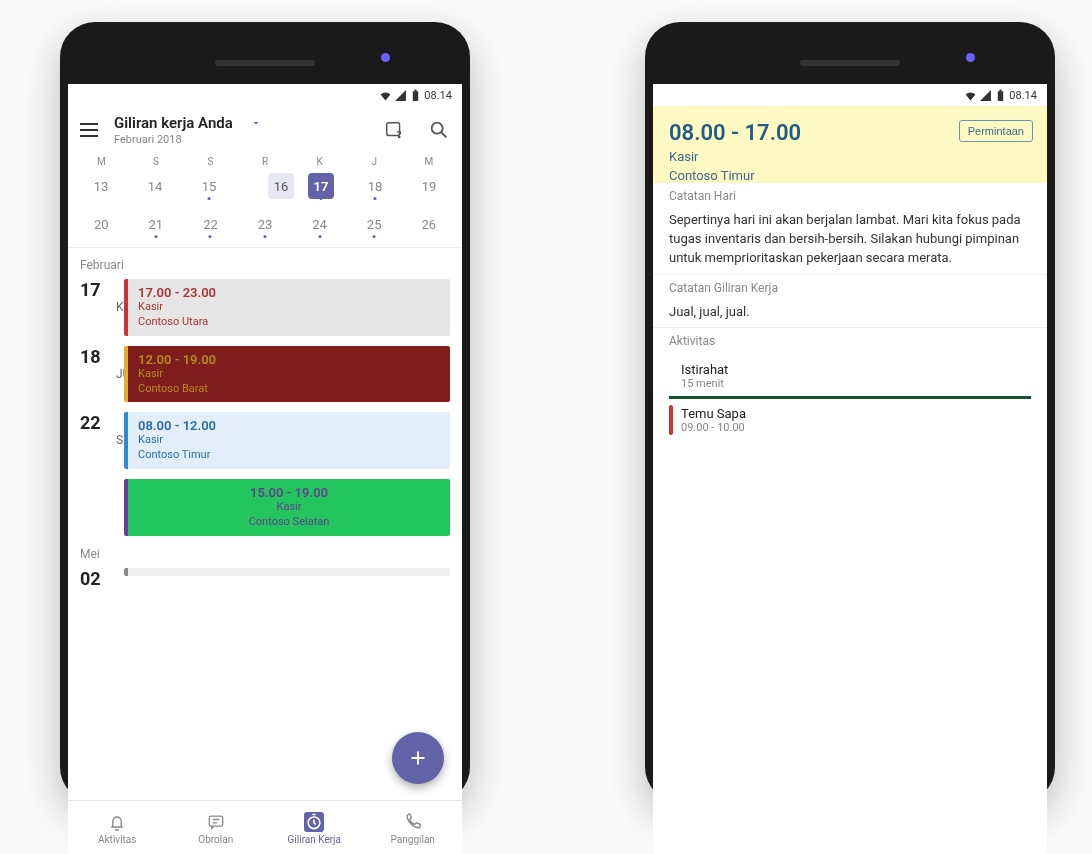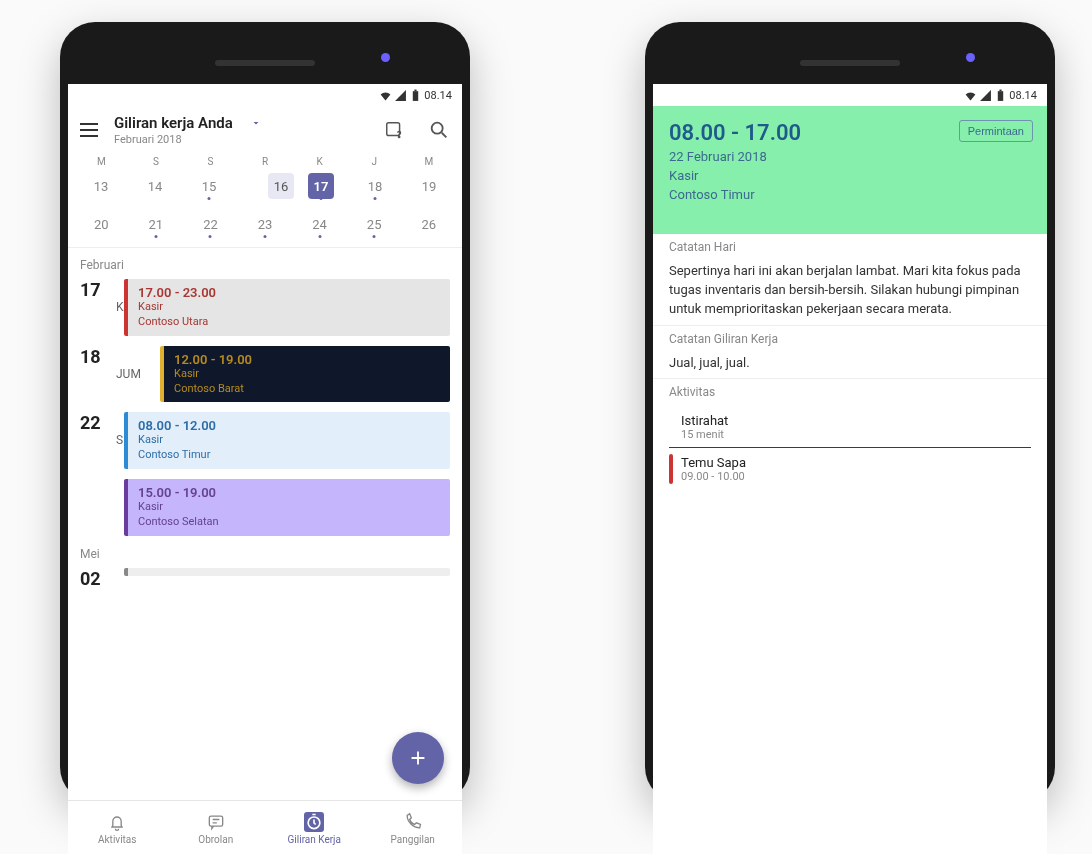--- a/index.html
+++ b/index.html
@@ -68,44 +68,44 @@
   .section-lbl { font-size:12px; color:#888; padding: 6px 12px 2px;}
   .shift-row { display:flex; gap:8px; padding: 5px 12px;}
   .shift-date { width:36px; }
   .shift-date .dnum { font-size:18px; font-weight:700; color:#222; }
   .shift-date .dname { font-size:12px; color:#666;padding-left:36px; }
   .shift-card { flex:1; border-left: 4px solid; padding: 6px 10px; border-radius: 2px;}
   .shift-card .time { font-size:13px; font-weight:600; }
   .shift-card .role, .shift-card .loc { font-size:11px; line-height:1.35; }
   .sc-red { border-color:#c33; background:#e5e5e5; }
   .sc-red .time, .sc-red .role, .sc-red .loc { color:#a73732;}
-  .sc-yellow { border-color:#e0b030; background:#0f172a;margin-left:36px; }
+  .sc-yellow { border-color:#e0b030; background:#7f1d1d; }
   .sc-yellow .time,.sc-yellow .role,.sc-yellow .loc { color:#b68a1f;}
   .sc-blue { border-color:#2d8bd5; background:#e2effa; }
   .sc-blue .time,.sc-blue .role,.sc-blue .loc { color:#2d6ca7;}
-  .sc-purple { border-color:#6b3b9e; background:#c4b5fd; }
+  .sc-purple { border-color:#6b3b9e; background:#22c55e;text-align:center; }
   .sc-purple .time,.sc-purple .role,.sc-purple .loc { color:#65428f;}
   .sc-gray { border-color:#888; background:#eee; }
   .fab { position:absolute; right:18px; bottom:72px; width:52px; height:52px; border-radius:50%; background:#6264a7; color:#fff; display:flex; align-items:center; justify-content:center; font-size:28px; box-shadow:0 4px 10px rgba(0,0,0,.3);}
   .tabbar { position:absolute; bottom:0; left:0; right:0; height:56px; background:#fff; border-top:1px solid #e5e5e5; display:flex; }
   .tabbar .tab { flex:1; display:flex; flex-direction:column; align-items:center; justify-content:center; gap:2px; font-size:10px; color:#888;}
   .tabbar .tab.active { color:#6264a7;}
   .tab svg { width:20px; height:20px;}
   .tab.active .tab-ico-box { background:#6264a7; color:#fff; width:20px; height:20px; border-radius:3px; display:flex; align-items:center; justify-content:center;}
   .navbtns { display:flex; justify-content:space-around; margin-top:22px; }
   .navbtns div { color:#aaa; width:24px; height:24px;}
   
-  .detail-hero { background:#86efac; padding:14px 16px 32px; position:relative;}
+  .detail-hero { background:#fef9c3; padding:14px 16px 0; position:relative;}
   .detail-hero .hero-time { font-size:22px; font-weight:600; color:#1f5b8a;}
   .detail-hero .hero-line { font-size:13px; color:#3c6a8f; margin-top:4px;}
   .req-btn { position:absolute; right:14px; top:14px; border:1px solid #6e93ae; color:#3c6a8f; background:transparent; padding:4px 8px; font-size:11px; border-radius:3px;}
   .sec-pad { padding: 6px 16px; }
   .sec-title { font-size:12px; color:#888; margin-bottom:8px;}
   .sec-body { font-size:13px; color:#333; line-height:1.45;}
-  .act-row { display:flex; gap:8px; align-items:center; padding:6px 0; border-top:1px solid #14532d;}
+  .act-row { display:flex; gap:8px; align-items:center; padding:6px 0; border-top:3px solid #14532d;}
   .act-row:first-of-type { border-top:none;}
   .act-bar { width:4px; height:30px; border-radius:2px;}
   .act-bar.red { background:#c33;}
   .act-text .an { font-size:13px; color:#222;}
   .act-text .at { font-size:11px; color:#888;}
   .thinsep { height:1px; background:#eee;}
 </style>
 </head>
 <body>
 
@@ -336,21 +336,20 @@
       <svg viewBox="0 0 24 24" fill="#333">
           <rect x="7" y="4" width="10" height="18"></rect>
           <rect x="10" y="1" width="4" height="3"></rect>
         </svg>
       <span>08.14</span>
     </div>
 
     <div class="detail-hero">
       <div class="hero-time">08.00 - 17.00</div>
       <button class="req-btn">Permintaan</button>
-      <div class="hero-line">22 Februari 2018</div>
       <div class="hero-line">Kasir</div>
       <div class="hero-line">Contoso Timur</div>
     </div>
     <div class="sec-pad">
       <div class="sec-title">Catatan Hari</div>
       <div class="sec-body">Sepertinya hari ini akan berjalan lambat. Mari kita fokus pada tugas inventaris dan bersih-bersih. Silakan hubungi pimpinan untuk memprioritaskan pekerjaan secara merata.</div>
     </div>
     <div class="thinsep"></div>
     <div class="sec-pad">
       <div class="sec-title">Catatan Giliran Kerja</div>

